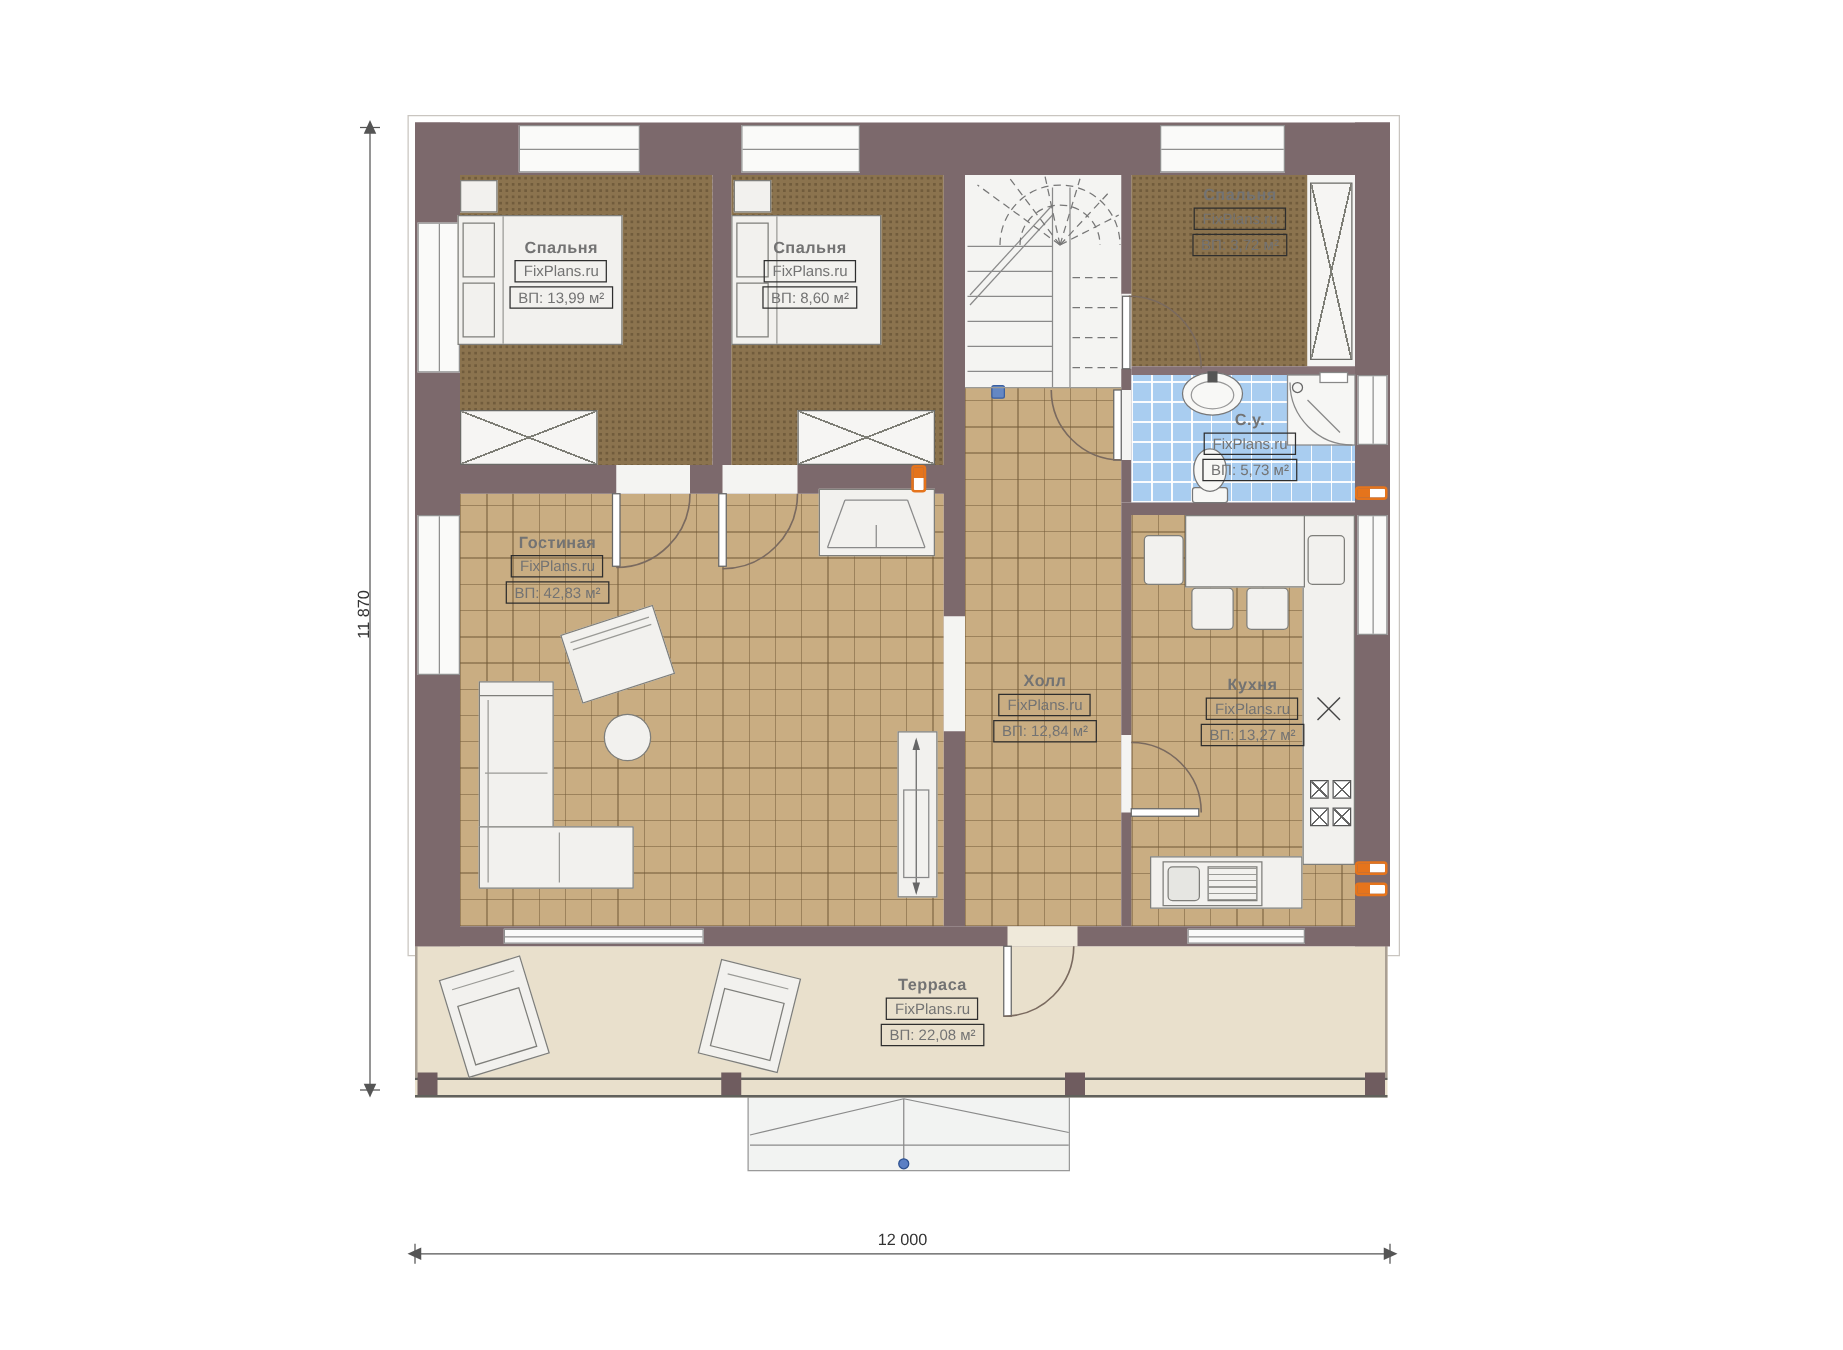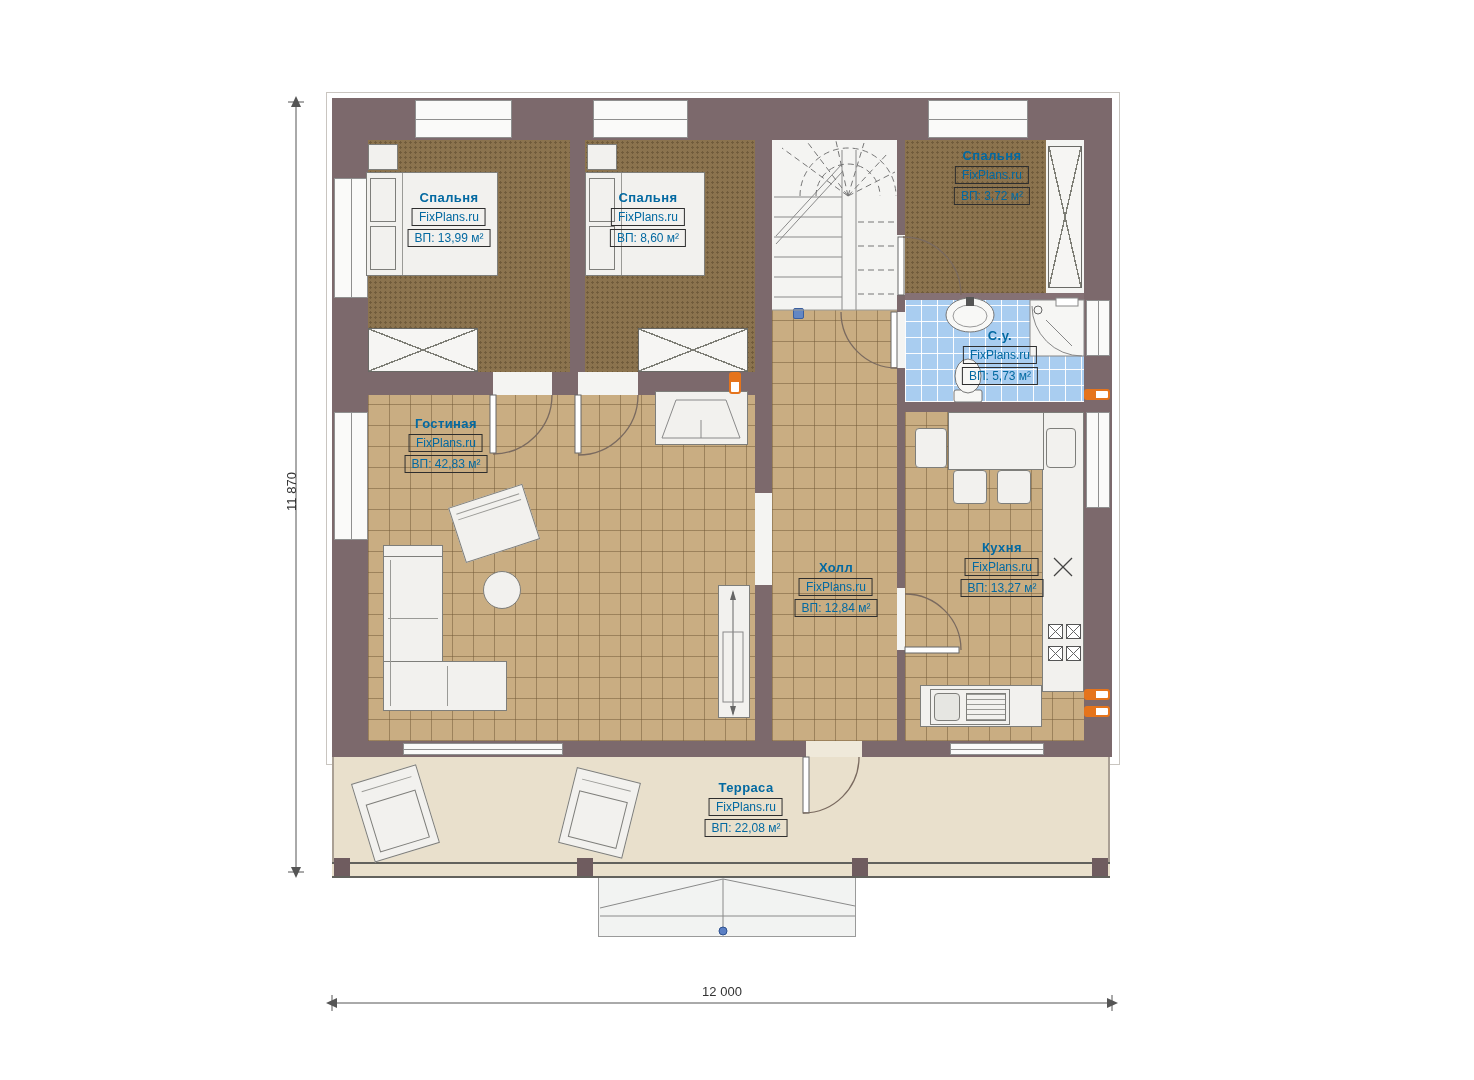--- a/index.html
+++ b/index.html
@@ -28,21 +28,21 @@
   .line{position:absolute;background:#9a9a96;z-index:11;}
   .xbox{position:absolute;background:#f6f5f3;border:1px solid #6a6a66;box-sizing:border-box;z-index:10;
     background-image:linear-gradient(to top right,transparent calc(50% - 0.7px),#7d7d75 calc(50% - 0.7px) calc(50% + 0.7px),transparent calc(50% + 0.7px)),
                      linear-gradient(to bottom right,transparent calc(50% - 0.7px),#7d7d75 calc(50% - 0.7px) calc(50% + 0.7px),transparent calc(50% + 0.7px));}
   .burner{position:absolute;background:#ffffff;border:1px solid #555;box-sizing:border-box;z-index:11;
     background-image:linear-gradient(to top right,transparent calc(50% - 0.6px),#666 calc(50% - 0.6px) calc(50% + 0.6px),transparent calc(50% + 0.6px)),
                      linear-gradient(to bottom right,transparent calc(50% - 0.6px),#666 calc(50% - 0.6px) calc(50% + 0.6px),transparent calc(50% + 0.6px));}
   .rad{position:absolute;border:2px solid #e5741c;background:linear-gradient(90deg,#e5741c 0 45%,#fff 45%);border-radius:3px;box-sizing:border-box;z-index:12;}
   .rad-v{position:absolute;border:2px solid #e5741c;background:linear-gradient(180deg,#e5741c 0 45%,#fff 45%);border-radius:3px;box-sizing:border-box;z-index:12;}
   .bluedot{position:absolute;background:#6487c3;border:1px solid #3a5fa0;border-radius:2px;z-index:12;}
-  .room-label{position:absolute;transform:translateX(-50%);text-align:center;color:#0369a1;z-index:30;}
+  .room-label{position:absolute;transform:translateX(-50%);text-align:center;color:#737373;z-index:30;}
   .room-name{font-size:13px;font-weight:bold;letter-spacing:0.4px;margin-bottom:2px;white-space:nowrap;}
   .lab-box{display:block;margin:3px auto 0;border:1px solid #2e2e2e;padding:1px 6px;font-size:12px;white-space:nowrap;width:max-content;}
   .dim-label{position:absolute;font-size:13px;color:#333;z-index:30;text-align:center;}
   .steps{position:absolute;background:#f2f3f2;border:1px solid #9a9a9a;box-sizing:border-box;z-index:3;}
   .post{position:absolute;background:#6f5c5f;z-index:7;}
   .rail{position:absolute;background:#e9e0cc;border-top:2px solid #61615c;border-bottom:2px solid #61615c;box-sizing:border-box;z-index:6;}
   .rot{position:absolute;z-index:10;}
   svg.overlay{position:absolute;left:0;top:0;z-index:20;pointer-events:none;}
 </style>
 </head>
@@ -302,26 +302,26 @@
   <div class="room-label" style="left:992px;top:148px">
     <div class="room-name">Спальня</div>
     <div class="lab-box">FixPlans.ru</div>
     <div class="lab-box">ВП: 3,72 м²</div>
   </div>
   <div class="room-label" style="left:1000px;top:328px">
     <div class="room-name">С.у.</div>
     <div class="lab-box">FixPlans.ru</div>
     <div class="lab-box">ВП: 5,73 м²</div>
   </div>
-  <div class="room-label" style="left:446px;top:416px">
+  <div class="room-label" style="left:446px;top:426px">
     <div class="room-name">Гостиная</div>
     <div class="lab-box">FixPlans.ru</div>
     <div class="lab-box">ВП: 42,83 м²</div>
   </div>
-  <div class="room-label" style="left:836px;top:560px">
+  <div class="room-label" style="left:836px;top:537px">
     <div class="room-name">Холл</div>
     <div class="lab-box">FixPlans.ru</div>
     <div class="lab-box">ВП: 12,84 м²</div>
   </div>
   <div class="room-label" style="left:1002px;top:540px">
     <div class="room-name">Кухня</div>
     <div class="lab-box">FixPlans.ru</div>
     <div class="lab-box">ВП: 13,27 м²</div>
   </div>
   <div class="room-label" style="left:746px;top:780px">

